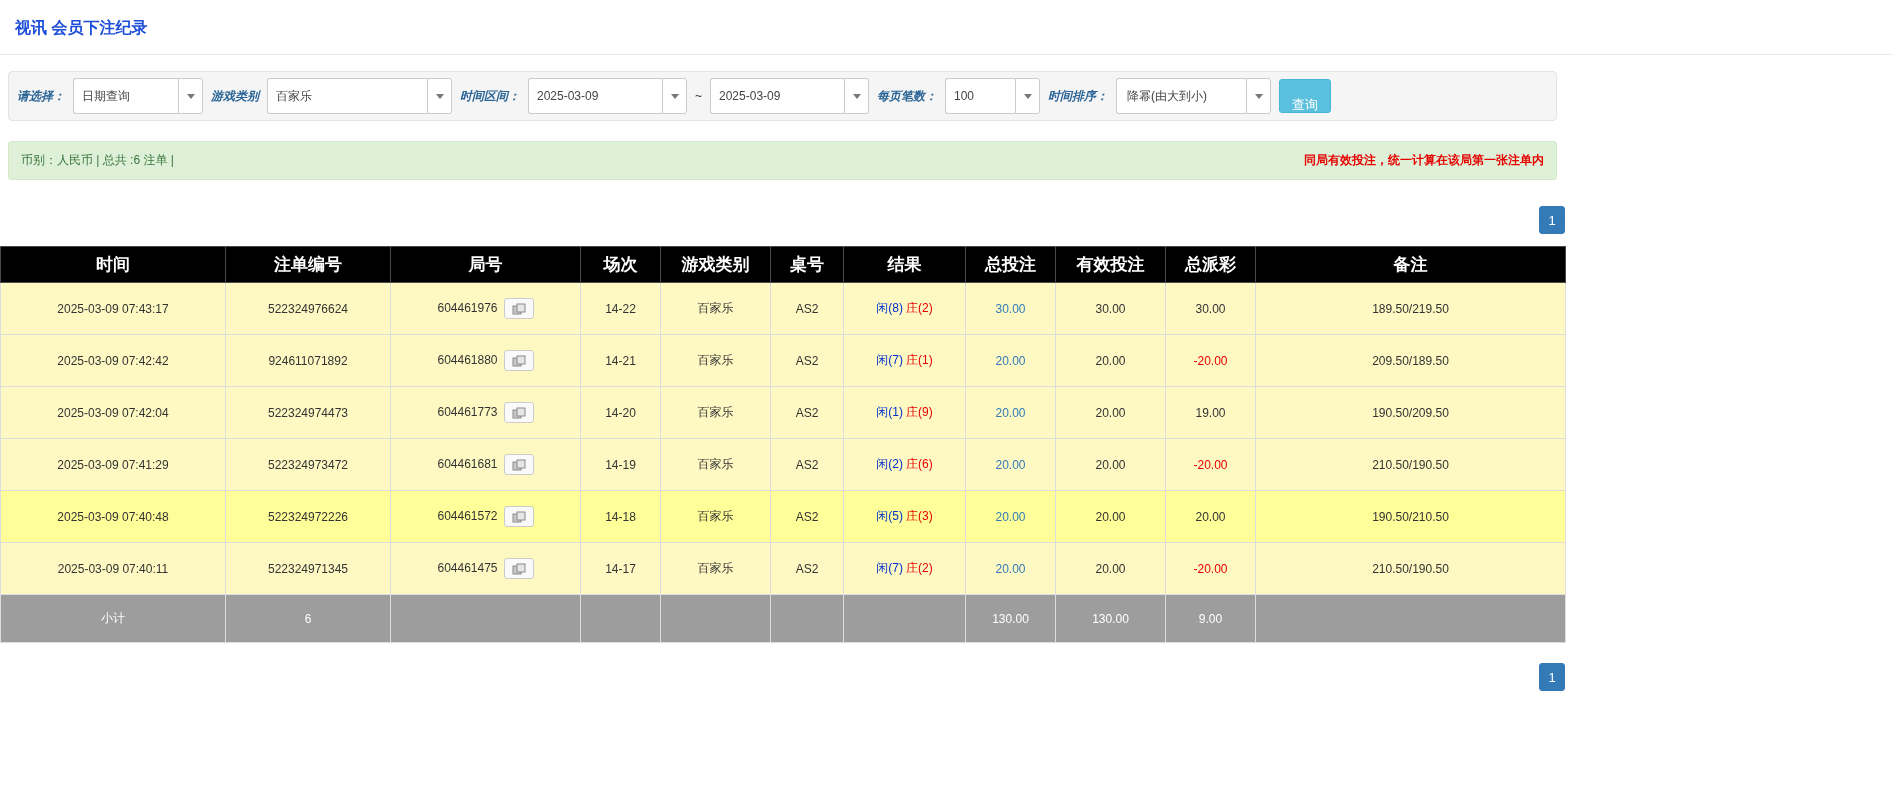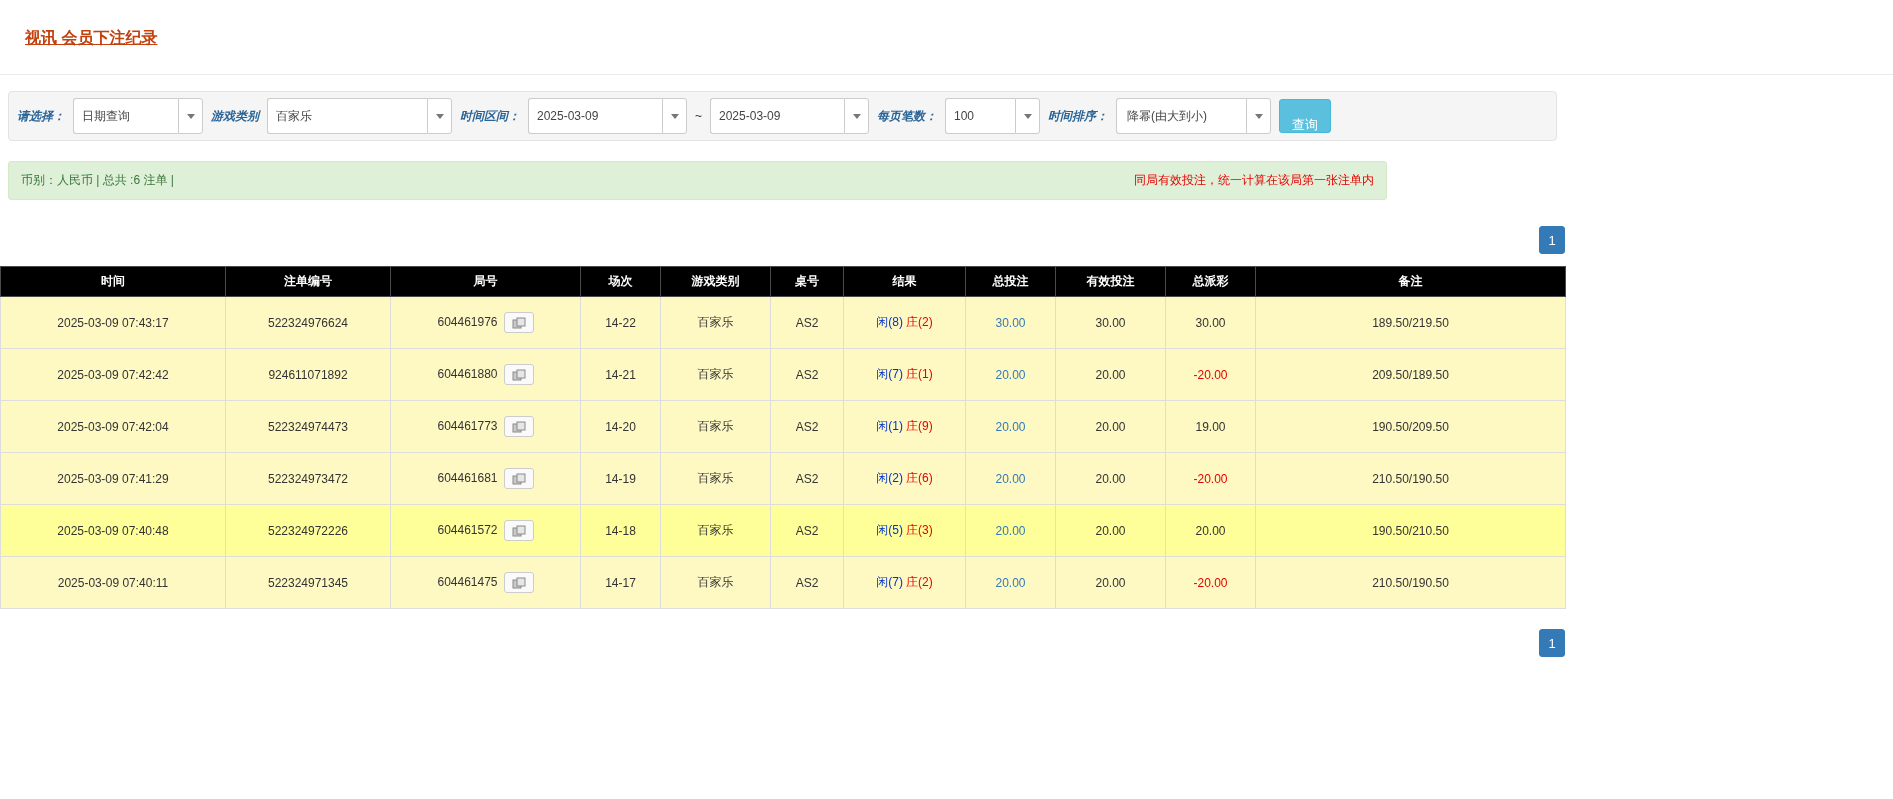--- a/index.html
+++ b/index.html
@@ -3,21 +3,21 @@
 <meta charset="utf-8">
 <style>
   * { box-sizing: border-box; }
   html,body { margin:0; padding:0; }
   body {
     width: 1893px; min-height: 799px; background: #fff;
     font-family: "Liberation Sans", "DejaVu Sans", sans-serif;
     font-size: 12px; color: #333;
   }
   .title-wrap { padding: 13px 10px 10px; border-bottom: 1px solid #eaeaea; }
-  .page-title { margin: 15px; font-size: 16px; font-weight: 700; color: #c2410c; text-decoration: underline; }
+  .page-title { margin: 5px; font-size: 16px; font-weight: 700; color: #1d4ed8; }
 
   
   .filter-bar {
     margin: 16px 8px 0; width: 1549px; background: #f5f5f5;
     border: 1px solid #e3e3e3; border-radius: 4px;
     padding: 6px 8px; display: flex; align-items: center; gap: 8px;
   }
   .flabel { color: var(--label_blue,#2a6496); font-weight: 700; white-space: nowrap; font-style: italic; }
   .select { display: flex; align-items: stretch; height: 36px; }
   .sel-value {
@@ -37,41 +37,41 @@
   .w5 .sel-value { width: 130px; padding-left: 10px; }
   .tilde { color: #333; }
   .btn-search {
     height: 29px; padding: 16px 12px; background: var(--search_button_bg,#5bc0de);
     border: 1px solid #46b8da; color: #fff; border-radius: 3px; font-size: 13px; cursor: pointer;
     font-family: inherit;
   }
 
   
   .info-bar {
-    margin: 20px 8px 0; width: 1379px; background: var(--info_bg,#dff0d8);
+    margin: 20px 8px 0; width: 1549px; background: var(--info_bg,#dff0d8);
     border: 1px solid #d6e9c6; border-radius: 3px; padding: 10px 12px;
     display: flex; justify-content: space-between; align-items: center; gap: 42px;
   }
   .info-left { color: var(--info_text,#3c763d); }
-  .info-right { color: var(--notice_red,#e60000); }
+  .info-right { color: var(--notice_red,#e60000); font-weight: bold; }
 
   
   .pager { width: 1565px; display: flex; justify-content: flex-end; margin-top: 26px; }
   .pager.bottom { margin-top: 20px; }
   .page-btn {
     min-width: 26px; height: 28px; padding: 0 8px; background: var(--link_blue,#337ab7);
     border: 1px solid #337ab7; color: #fff; display: flex; align-items: center; justify-content: center;
     font-size: 13px; border-radius: 3px; cursor: pointer;
   }
 
   
   .records { width: 1565px; border-collapse: collapse; margin-top: 12px; table-layout: fixed; }
   .records th {
     background: var(--header_bg,#000); color: #fff; font-weight: 700;
-    padding: 6px 4px; border: 1px solid #4a4a4a; font-size: 12px; text-align: center;
+    padding: 6px 4px; border: 1px solid #4a4a4a; font-size: 17px; text-align: center;
   }
   .records tbody td {
     border: 1px solid #ddd; text-align: center; padding: 15px 6px; font-size: 12px;
     overflow: hidden; white-space: nowrap;
   }
   .data-row { background: #fef9c3; }
   .data-row.hl { background: var(--highlight_yellow,#ffff99); }
   .bet-link { color: var(--link_blue,#337ab7); text-decoration: none; cursor: pointer; }
   .res-player { color: var(--player_blue,#0033cc); }
   .res-banker { color: var(--banker_red,#e60000); margin-left: 3px; }
@@ -303,19 +303,32 @@
       <td>14-17</td>
       <td>百家乐</td>
       <td>AS2</td>
       <td><span class="res-player">闲(7)</span><span class="res-banker">庄(2)</span></td>
       <td><a class="bet-link">20.00</a></td>
       <td>20.00</td>
       <td class="neg">-20.00</td>
       <td>210.50/190.50</td>
     </tr>
 
+    <tr class="sum-row">
+      <td>小计</td>
+      <td>6</td>
+      <td></td>
+      <td></td>
+      <td></td>
+      <td></td>
+      <td></td>
+      <td>130.00</td>
+      <td>130.00</td>
+      <td>9.00</td>
+      <td></td>
+    </tr>
 
   </tbody>
 </table>
 
 <div class="pager bottom">
   <span class="page-btn">1</span>
 </div>
 
 </body></html>

